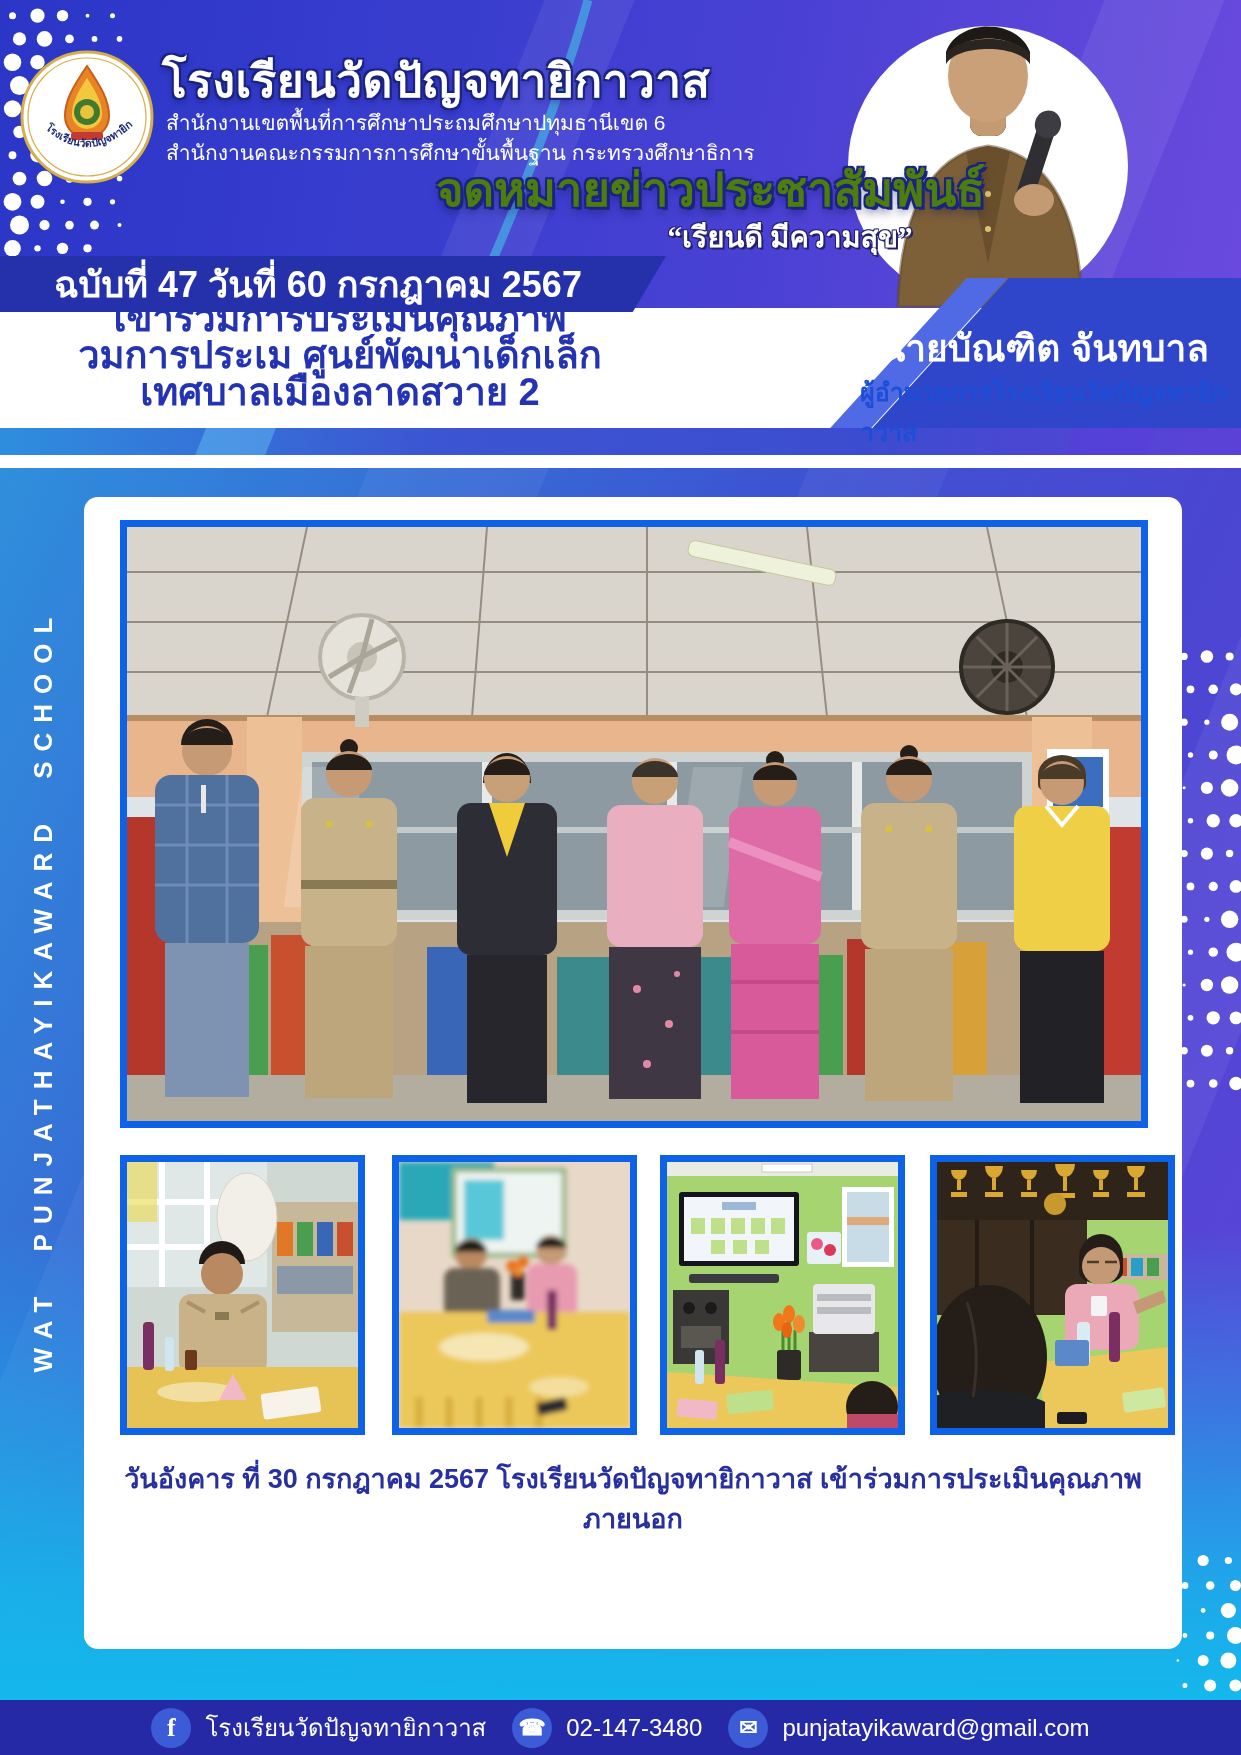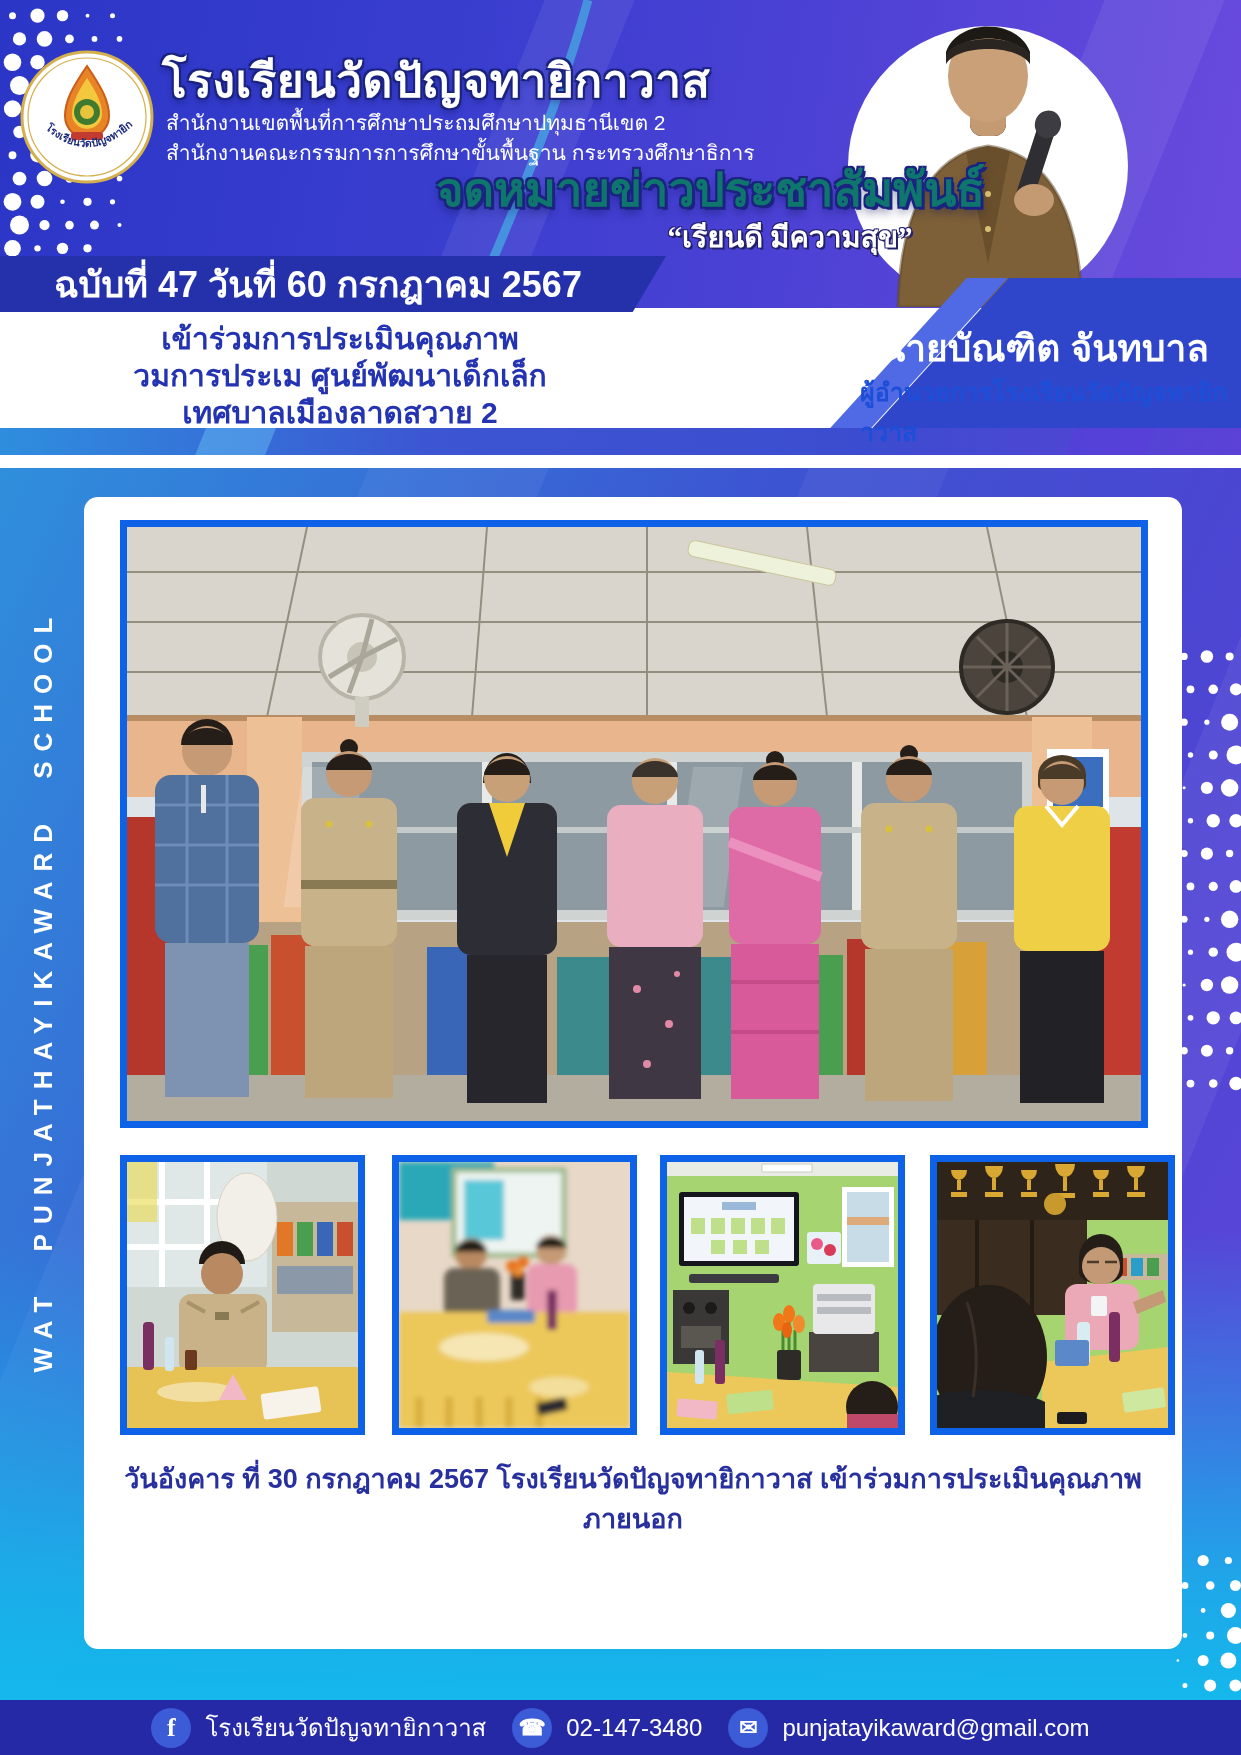--- a/index.html
+++ b/index.html
@@ -16,40 +16,40 @@
   }
   .streak{position:absolute;background:rgba(255,255,255,.07);transform:skewX(-22deg);}
   #school-name{
     left:162px;top:44px;width:640px;
     font-size:46px;font-weight:bold;color:#fff;letter-spacing:.5px;
     text-shadow:2px 2px 0 #1b2380,-2px 2px 0 #1b2380,2px -2px 0 #1b2380,-2px -2px 0 #1b2380,0 4px 7px rgba(10,15,80,.45);
   }
   .org-line{left:166px;width:720px;font-size:21px;color:#fff;}
   #newsletter-title{
     left:436px;top:152px;width:482px;white-space:nowrap;z-index:6;
-    font-size:47px;font-weight:bold;color:#0f766e;
+    font-size:47px;font-weight:bold;color:#4d7c0f;
     text-shadow:3px 3px 0 #1b2380,-2px 2px 0 #1b2380,2px -2px 0 #1b2380,-2px -2px 0 #1b2380,0 6px 10px rgba(10,15,80,.5);
   }
   #motto{
     left:640px;top:214px;width:300px;text-align:center;z-index:6;white-space:nowrap;
     font-size:29px;font-weight:bold;color:#fff;
     text-shadow:2px 2px 0 #23206a,-1px 1px 0 #23206a,1px -1px 0 #23206a,-1px -1px 0 #23206a;
     font-family:Liberation Serif, serif;
   }
   #portrait{left:838px;top:4px;width:300px;height:303px;z-index:3;}
   
   #info-band{left:0;top:308px;width:1241px;height:120px;background:#fff;}
   #issue-banner{
     left:0;top:256px;width:666px;height:56px;z-index:4;
     background:#2531aa;clip-path:polygon(0 0,100% 0,95% 100%,0 100%);
     display:flex;align-items:center;justify-content:center;
     font-size:36px;font-weight:bold;color:#fff;padding-right:30px;box-sizing:border-box;
   }
-  #headline{left:60px;top:320px;width:560px;text-align:center;
-    font-size:30px;font-weight:bold;color:#2433b2;line-height:37px;}
+  #headline{left:60px;top:300px;width:560px;text-align:center;
+    font-size:38px;font-weight:bold;color:#2433b2;line-height:37px;}
   #dir-stripe{
     left:0;top:278px;width:1241px;height:150px;z-index:4;background:#4f6ae4;
     clip-path:polygon(77.9% 0,81.2% 0,70.2% 100%,66.9% 100%);
   }
   #dir-panel{
     left:0;top:278px;width:1241px;height:150px;z-index:4;background:#2f46ca;
     clip-path:polygon(81.3% 0,100% 0,100% 100%,70.3% 100%);
   }
   #director-name{left:880px;top:318px;width:350px;text-align:left;z-index:5;
     font-size:37px;font-weight:bold;color:#fff;}
@@ -173,21 +173,21 @@
       <defs>
           <path id="lg-arc" d="M22,76 Q67,118 112,76"></path>
         </defs>
       <text font-size="10.5" fill="#1c2a7a" font-weight="bold">
         <textPath href="#lg-arc" startOffset="4">โรงเรียนวัดปัญจทายิกาวาส</textPath>
       </text>
     </svg>
   </div>
 
   <div id="school-name" class="abs">โรงเรียนวัดปัญจทายิกาวาส</div>
-  <div class="abs org-line" style="top:106px;">สำนักงานเขตพื้นที่การศึกษาประถมศึกษาปทุมธานีเขต 2</div>
+  <div class="abs org-line" style="top:106px;">สำนักงานเขตพื้นที่การศึกษาประถมศึกษาปทุมธานีเขต 6</div>
   <div class="abs org-line" style="top:136px;">สำนักงานคณะกรรมการการศึกษาขั้นพื้นฐาน กระทรวงศึกษาธิการ</div>
   <div id="newsletter-title" class="abs">จดหมายข่าวประชาสัมพันธ์</div>
   <div id="motto" class="abs">“เรียนดี มีความสุข”</div>
 
   <div id="portrait" class="abs">
     <svg width="300" height="303" viewBox="0 0 300 303">
       <circle cx="150" cy="162" r="140" fill="#fff"></circle>
       <g>
 
         <path d="M60,303 C62,210 92,150 150,142 C215,150 242,215 244,303 Z" fill="#7d6038"></path>

